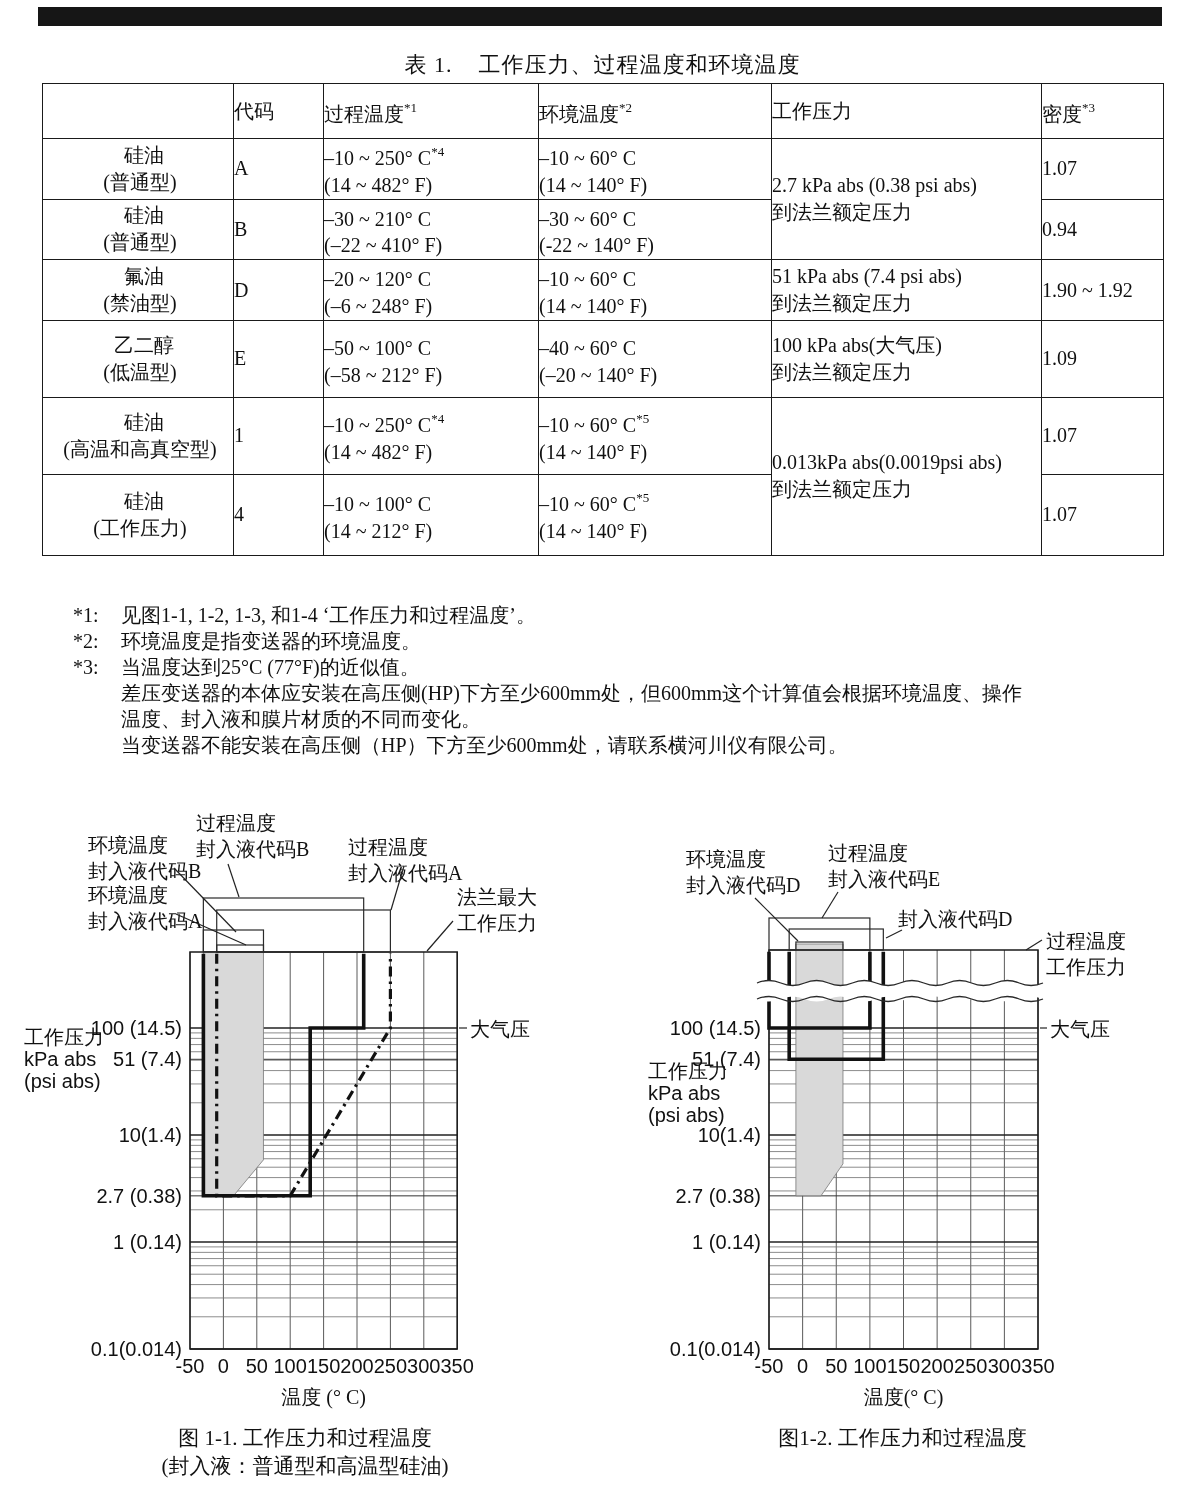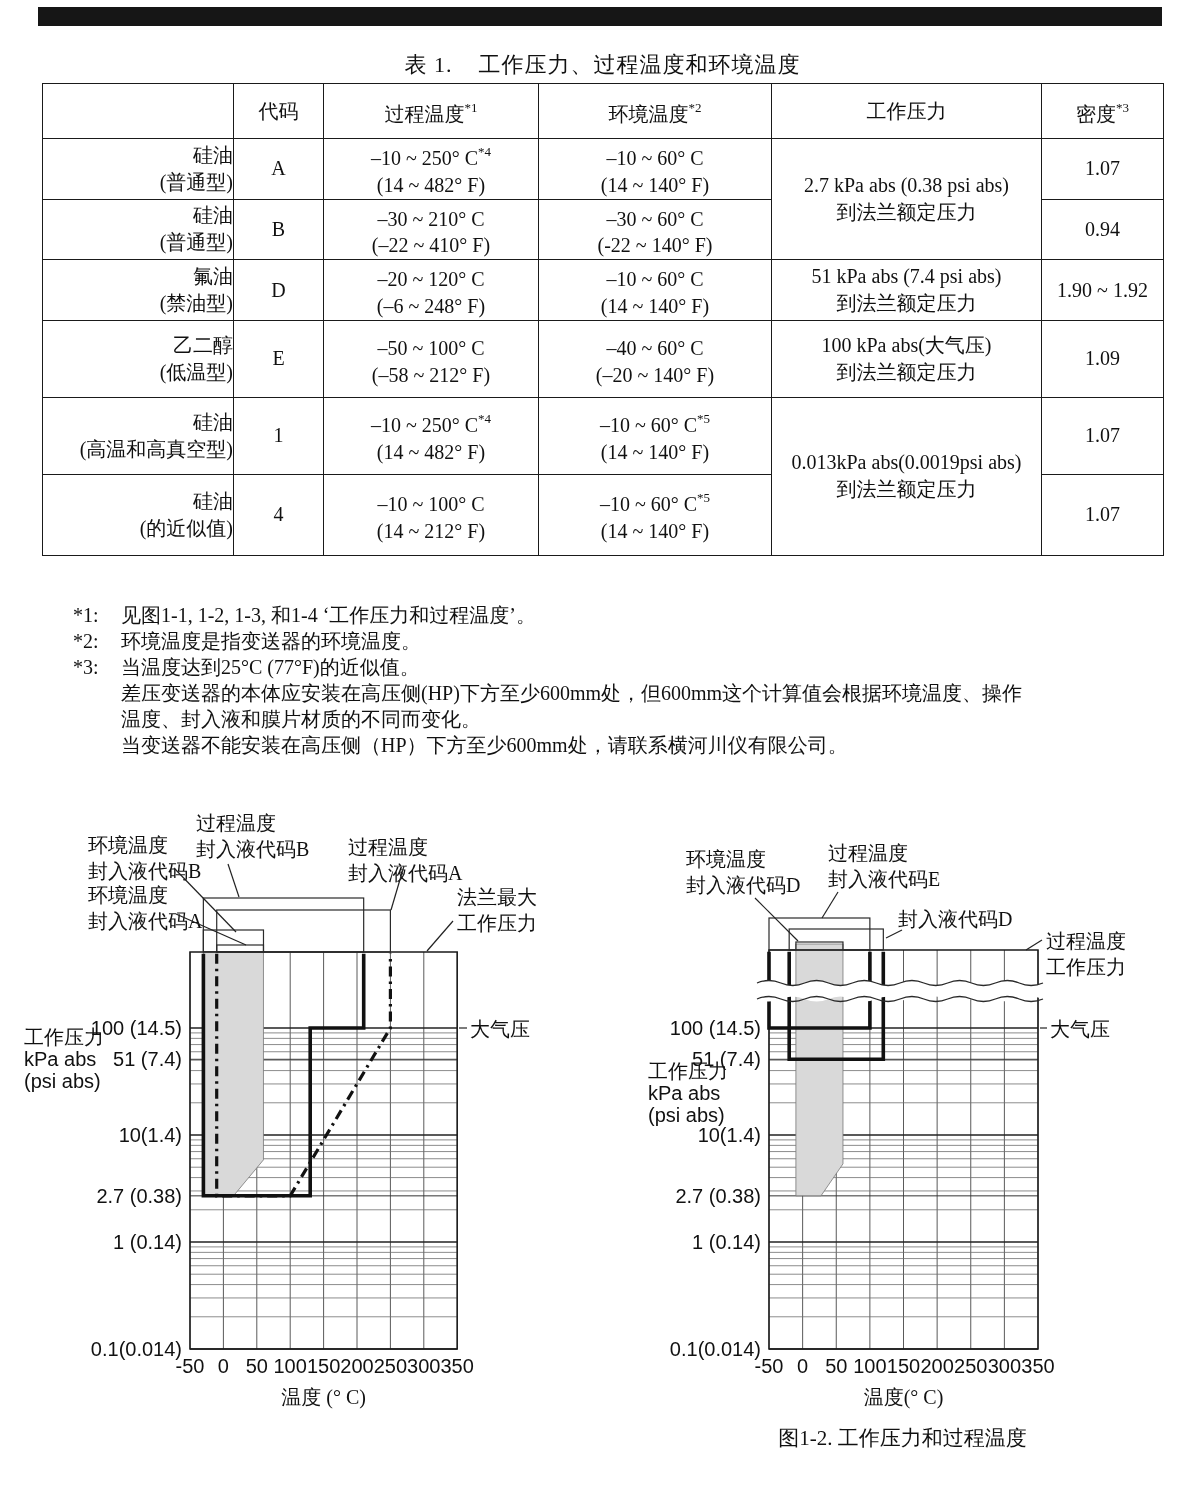--- a/index.html
+++ b/index.html
@@ -5,23 +5,23 @@
   html,body{margin:0;padding:0;background:#fff;}
   .page{position:relative;width:1201px;height:1496px;background:#fff;overflow:hidden;
         font-family:"Liberation Serif",serif;color:#111;}
   .topbar{position:absolute;left:38px;top:7px;width:1124px;height:19px;background:#161616;}
   .tbl-title{position:absolute;left:42px;top:50px;width:1121px;text-align:center;
              font-size:22px;letter-spacing:1px;}
   .tbl-title .gap{display:inline-block;width:26px;}
   table.spec{position:absolute;left:42px;top:83px;border-collapse:collapse;table-layout:fixed;
              font-size:20px;}
   table.spec,table.spec td,table.spec th{border:1.5px solid #1a1a1a;}
-  table.spec td,table.spec th{padding:0;vertical-align:middle;text-align:center;
+  table.spec td,table.spec th{padding:0;vertical-align:middle;text-align:left;
              font-weight:normal;line-height:27px;}
-  table.spec .nm{text-align:right;}
+  table.spec .nm{text-align:center;}
   table.spec .nm .l1{padding-left:12px;}
   table.spec .nm .l2{padding-left:4px;}
   tr.rh{height:55px;} tr.ra{height:57px;} tr.rb{height:55px;} tr.rd{height:58px;}
   tr.re{height:77px;} tr.r1{height:77px;} tr.r4{height:81px;}
   sup{font-size:13px;position:relative;top:-1px;}
   .fnotes{position:absolute;left:73px;top:602px;width:1090px;font-size:20px;line-height:26px;}
   .fn{white-space:nowrap;}
   .fn .mk{display:inline-block;width:48px;}
   .figsvg{position:absolute;top:760px;}
   .tnum{font-family:"Liberation Sans",sans-serif;font-size:20px;fill:#111;}
@@ -150,21 +150,21 @@
           </td>
         <td rowspan="2">
             <div>0.013kPa abs(0.0019psi abs)</div>
             <div>到法兰额定压力</div>
           </td>
         <td><span>1.07</span></td>
       </tr>
       <tr class="r4">
         <td class="nm">
             <div class="l1">硅油</div>
-            <div class="l2">(的近似值)</div>
+            <div class="l2">(工作压力)</div>
           </td>
         <td><span>4</span></td>
         <td>
             <div><span>–10 ~ 100° C</span><sup></sup></div>
             <div>(14 ~ 212° F)</div>
           </td>
         <td>
             <div><span>–10 ~ 60° C</span><sup>*5</sup></div>
             <div>(14 ~ 140° F)</div>
           </td>
@@ -344,16 +344,20 @@
       <line x1="838" y1="892" x2="822" y2="918" stroke="#222" stroke-width="1.2"></line>
       <text x="898" y="926" class="tcjk">封入液代码D</text>
       <line x1="902" y1="930" x2="886" y2="938" stroke="#222" stroke-width="1.2"></line>
       <text x="1046" y="948" class="tcjk">过程温度</text>
       <text x="1046" y="974" class="tcjk">工作压力</text>
       <line x1="1042" y1="940" x2="1026" y2="950" stroke="#222" stroke-width="1.2"></line>
       <text x="1050" y="1036" class="tcjk">大气压</text>
       <line x1="1040" y1="1028" x2="1047" y2="1028" stroke="#222" stroke-width="1.2"></line>
     </svg>
 
+  <div class="caption cap1">
+    <div>图 1-1. 工作压力和过程温度</div>
+    <div>(封入液：普通型和高温型硅油)</div>
+  </div>
   <div class="caption cap2">
     <div>图1-2. 工作压力和过程温度</div>
   </div>
 </div>
 
 </body></html>

